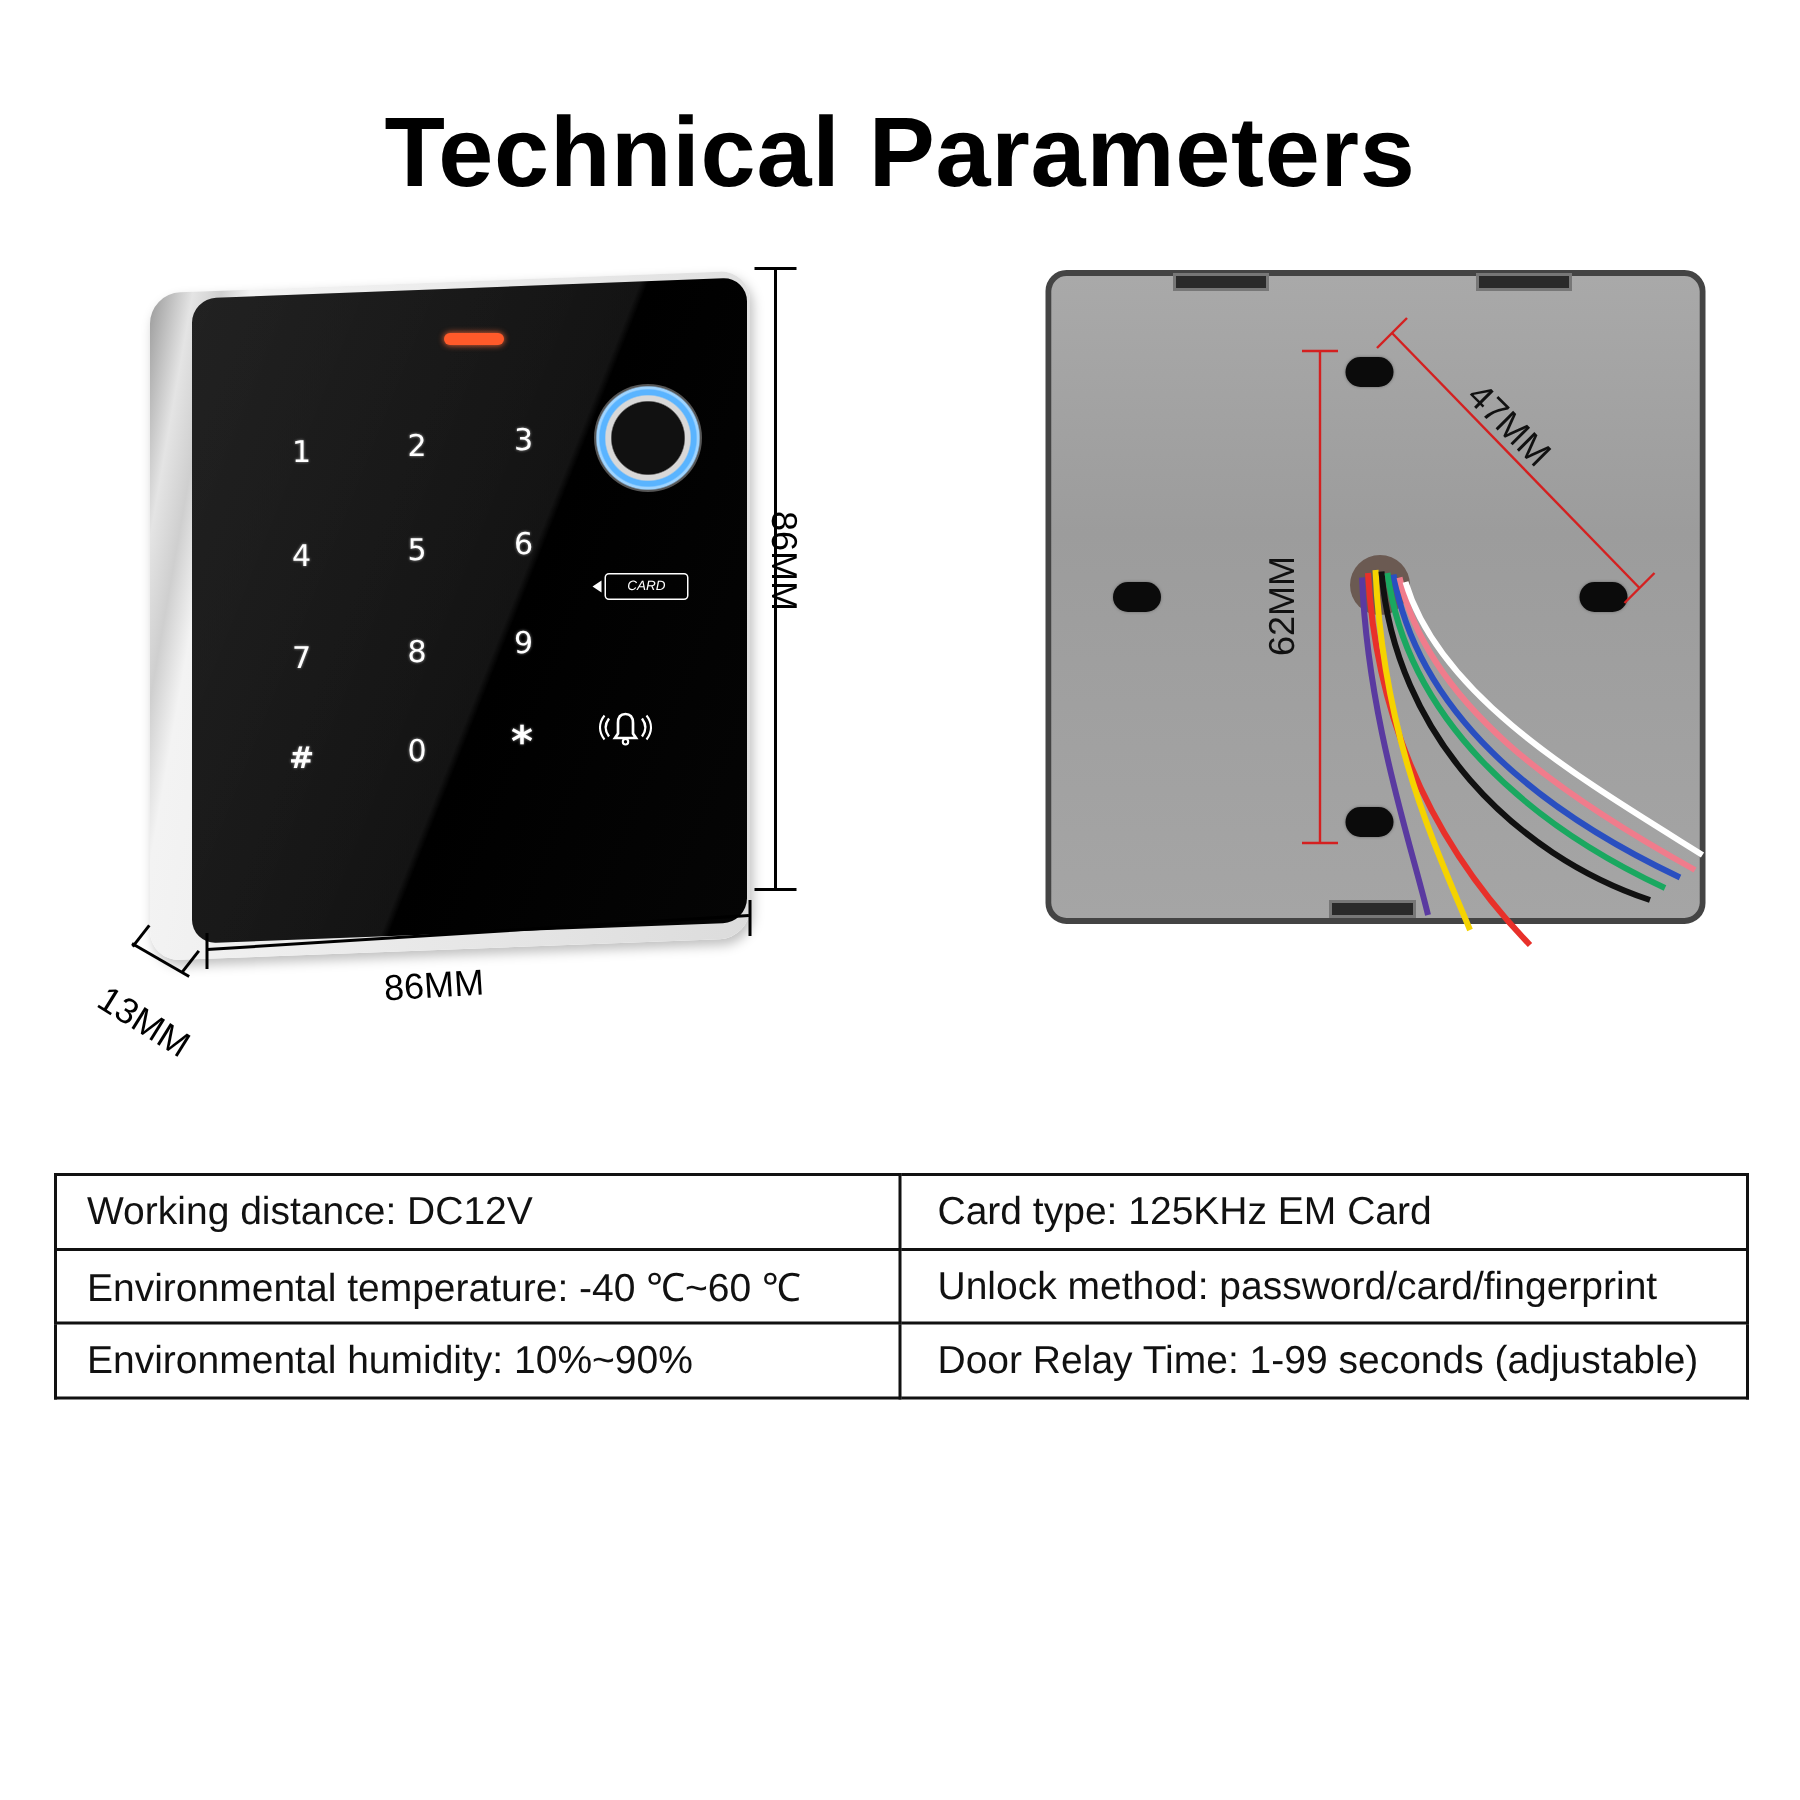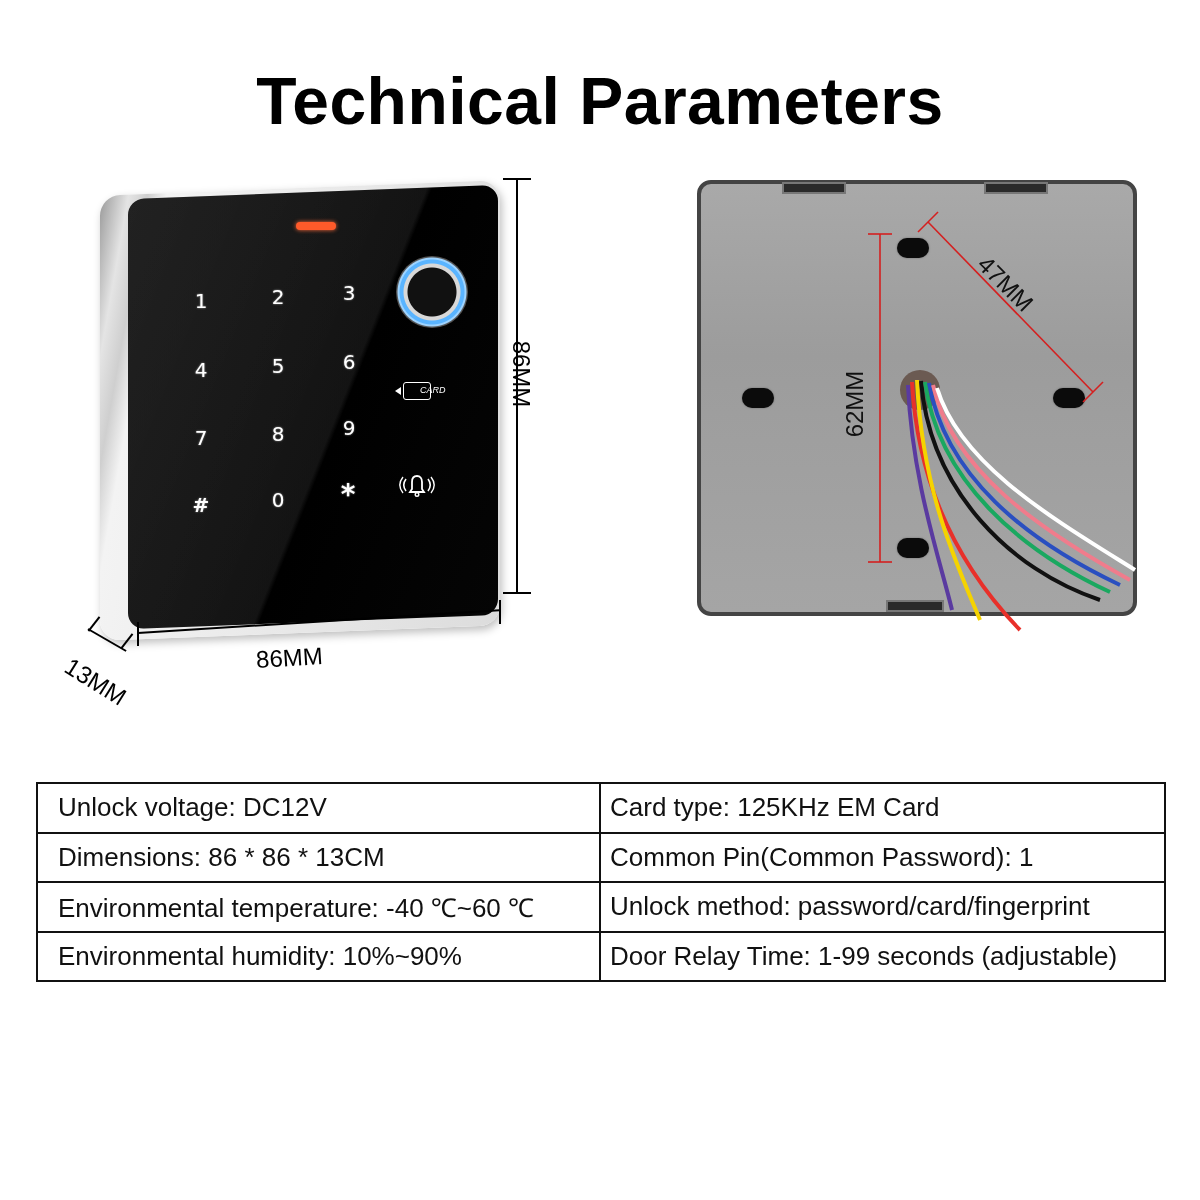--- a/index.html
+++ b/index.html
@@ -39,23 +39,23 @@
   .key {
     position: absolute; width: 30px; height: 30px; color: #fff;
     font-family: "DejaVu Sans", sans-serif; font-size: 20px; text-align: center; line-height: 30px;
     text-shadow: 0 0 2px rgba(255,255,255,0.6);
   }
   .fp-ring {
     position: absolute; left: 396px; top: 96px; width: 72px; height: 72px; border-radius: 50%;
     background: radial-gradient(circle, #111 0 24px, #d8d8d8 25px 28px, #5ab4ff 29px 32px, #9fd4ff 33px 34px, #555 35px 36px);
   }
   .card-icon {
-    position: absolute; left: 403px; top: 222px; width: 28px; height: 18px;
+    position: absolute; left: 403px; top: 222px; width: 56px; height: 18px;
     border: 1.5px solid #fff; border-radius: 3px; color: #fff;
-    font-size: 9px; font-style: italic; text-align: center; line-height: 15px; padding-left: 16px;
+    font-size: 9px; font-style: italic; text-align: center; line-height: 15px;
   }
   .card-icon::before {
     content: ""; position: absolute; left: -9px; top: 4px;
     border-right: 6px solid #fff; border-top: 4px solid transparent; border-bottom: 4px solid transparent;
   }
   .bell-icon { position: absolute; left: 397px; top: 310px; width: 40px; height: 30px; }
 
   
   .dim-line { position: absolute; background: #000; }
   .dim-label {
@@ -80,21 +80,21 @@
   .spec-table {
     position: absolute; left: 36px; top: 782px; width: 1128px;
     border-collapse: collapse; table-layout: fixed;
   }
   .spec-table td {
     border: 2px solid #111; height: 49.5px; padding: 0 0 0 20px;
     font-family: "Liberation Sans", sans-serif; font-size: 26px; color: #111;
     white-space: nowrap; overflow: hidden; vertical-align: middle;
   }
   .spec-table td.col-left { width: 563px; }
-  .spec-table td.col-right { width: 565px; padding-left: 9px; }
+  .spec-table td.col-right { width: 565px; padding-left: 24px; }
 </style>
 </head>
 <body>
 
 <div class="title">Technical Parameters</div>
 
 <div class="front-wrap">
   <div class="front-frame"></div>
   <div class="front-glass"></div>
 
@@ -174,26 +174,22 @@
     <path d="M333 225 C352 310 440 370 530 420" stroke="#f07c8c" stroke-width="4" fill="none"></path>
     <path d="M337 228 C360 305 455 360 535 410" stroke="#ffffff" stroke-width="4" fill="none"></path>
   </svg>
   <div class="dim-label" style="left:222px;top:230px;transform:rotate(-90deg);transform-origin:center;color:#111;">62MM</div>
   <div class="dim-label" style="left:372px;top:110px;transform:rotate(45deg);transform-origin:center;color:#111;">47MM</div>
 </div>
 
 <table class="spec-table">
   <tbody>
     <tr>
-      <td class="col-left">Unlock voltage: DC12V</td>
+      <td class="col-left">Working distance: DC12V</td>
       <td class="col-right">Card type: 125KHz EM Card</td>
-    </tr>
-    <tr>
-      <td class="col-left">Dimensions: 86 * 86 * 13CM</td>
-      <td class="col-right">Common Pin(Common Password): 1</td>
     </tr>
     <tr>
       <td class="col-left">Environmental temperature: -40 ℃~60 ℃</td>
       <td class="col-right">Unlock method: password/card/fingerprint</td>
     </tr>
     <tr>
       <td class="col-left">Environmental humidity: 10%~90%</td>
       <td class="col-right">Door Relay Time: 1-99 seconds (adjustable)</td>
     </tr>
   </tbody>

